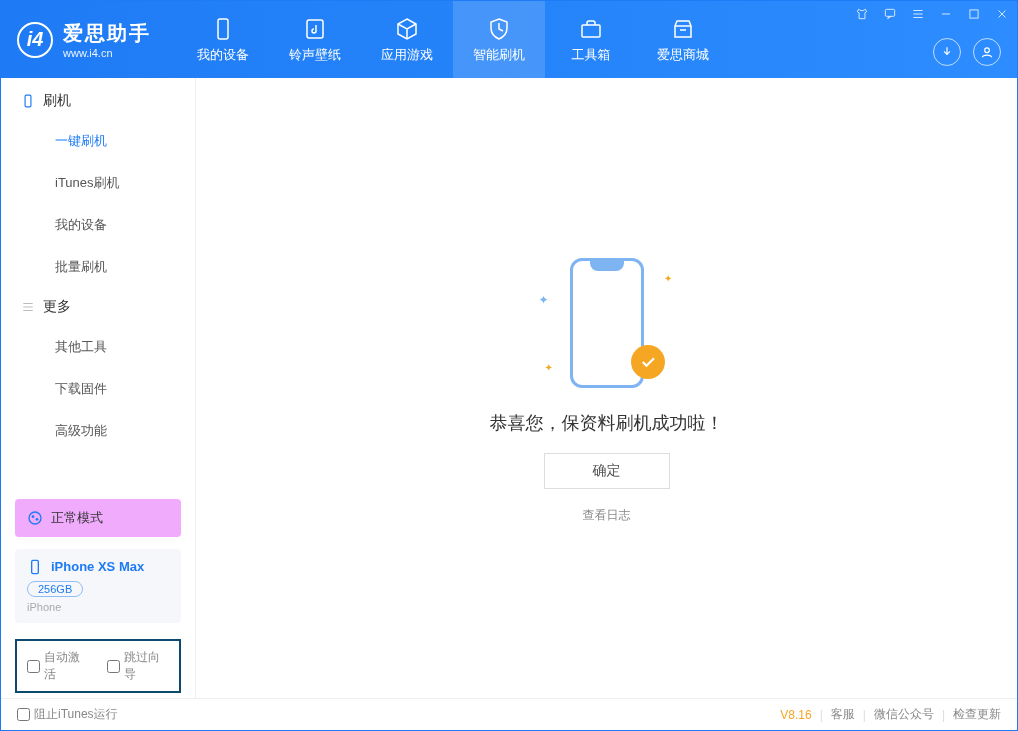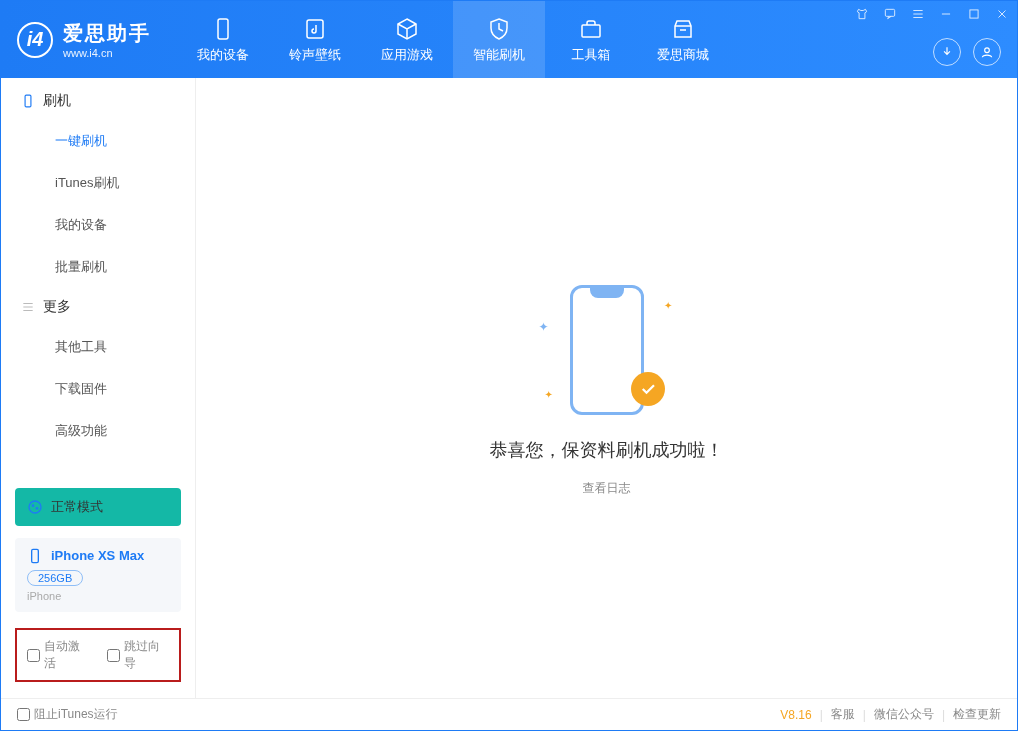--- a/index.html
+++ b/index.html
@@ -25,28 +25,28 @@
 .header-right-icons svg { width: 14px; height: 14px; stroke: #fff; fill: none; stroke-width: 2; }
 
 
 .body { display: flex; height: 620px; }
 .sidebar { width: 195px; border-right: 1px solid #eee; display: flex; flex-direction: column; padding-top: 4px; }
 .side-group-title { display: flex; align-items: center; gap: 8px; padding: 10px 20px; font-size: 14px; color: #333; }
 .side-group-title svg { width: 14px; height: 14px; }
 .side-item { padding: 12px 0 12px 54px; font-size: 13px; color: #555; cursor: pointer; }
 .side-item.active { color: #1e7bf5; }
 .side-spacer { flex: 1; }
-.mode-box { margin: 6px 14px; background: #14b8a6; border-radius: 4px; padding: 10px 12px; display: flex; align-items: center; gap: 8px; font-size: 13px; color: #333; }
+.mode-box { margin: 6px 14px; background: #f0abfc; border-radius: 4px; padding: 10px 12px; display: flex; align-items: center; gap: 8px; font-size: 13px; color: #333; }
 .mode-box svg { width: 16px; height: 16px; fill: #1e7bf5; }
 .device-box { margin: 6px 14px 10px; background: #f5f7fa; border-radius: 4px; padding: 10px 12px; }
 .device-row { display: flex; gap: 8px; color: #1e7bf5; font-size: 13px; font-weight: bold; }
 .device-row svg { width: 16px; height: 16px; fill: none; stroke: #1e7bf5; stroke-width: 2; }
 .cap-pill { display: inline-block; border: 1px solid #8fbef7; color: #1e7bf5; font-size: 11px; padding: 1px 10px; border-radius: 10px; margin-top: 6px; }
 .device-kind { font-size: 11px; color: #aaa; margin-top: 4px; }
-.option-row { border: 2px solid #b91c1c; margin: 6px 14px 16px; padding: 8px 10px; display: flex; gap: 18px; font-size: 12px; color: #888; }
+.option-row { border: 2px solid #0c4a6e; margin: 6px 14px 5px; padding: 8px 10px; display: flex; gap: 18px; font-size: 12px; color: #888; }
 .option-row label { display: flex; align-items: center; gap: 4px; cursor: pointer; }
 .option-row input { width: 13px; height: 13px; }
 
 
 .main { flex: 1; display: flex; flex-direction: column; align-items: center; justify-content: center; gap: 18px; }
 .illus { width: 100px; height: 140px; position: relative; display: flex; align-items: center; justify-content: center; }
 .phone { width: 74px; height: 130px; border: 3px solid #7fb4f3; border-radius: 12px; position: relative; background: #fff; }
 .phone::before { content: ''; position: absolute; top: 0; left: 50%; transform: translateX(-50%); width: 34px; height: 10px; background: #7fb4f3; border-radius: 0 0 8px 8px; }
 .check-badge { position: absolute; right: -8px; bottom: 14px; width: 34px; height: 34px; background: #f5a623; border-radius: 50%; display: flex; align-items: center; justify-content: center; }
 .check-badge svg { width: 18px; height: 18px; stroke: #fff; fill: none; stroke-width: 3; }
@@ -232,20 +232,21 @@
       <span class="spark s2">✦</span>
       <span class="spark s3">✦</span>
       <div class="phone"></div>
       <div class="check-badge">
         <svg viewBox="0 0 24 24">
             <path d="M5 12l5 5L20 7"></path>
           </svg>
       </div>
     </div>
     <div class="success-text">恭喜您，保资料刷机成功啦！</div>
+    <button class="ok-btn">确定</button>
     <span class="log-link">查看日志</span>
   </div>
 </div>
 
 <div class="footer">
   <label>
     <input type="checkbox" style="">
     <span>阻止iTunes运行</span>
   </label>
   <div class="footer-right">

